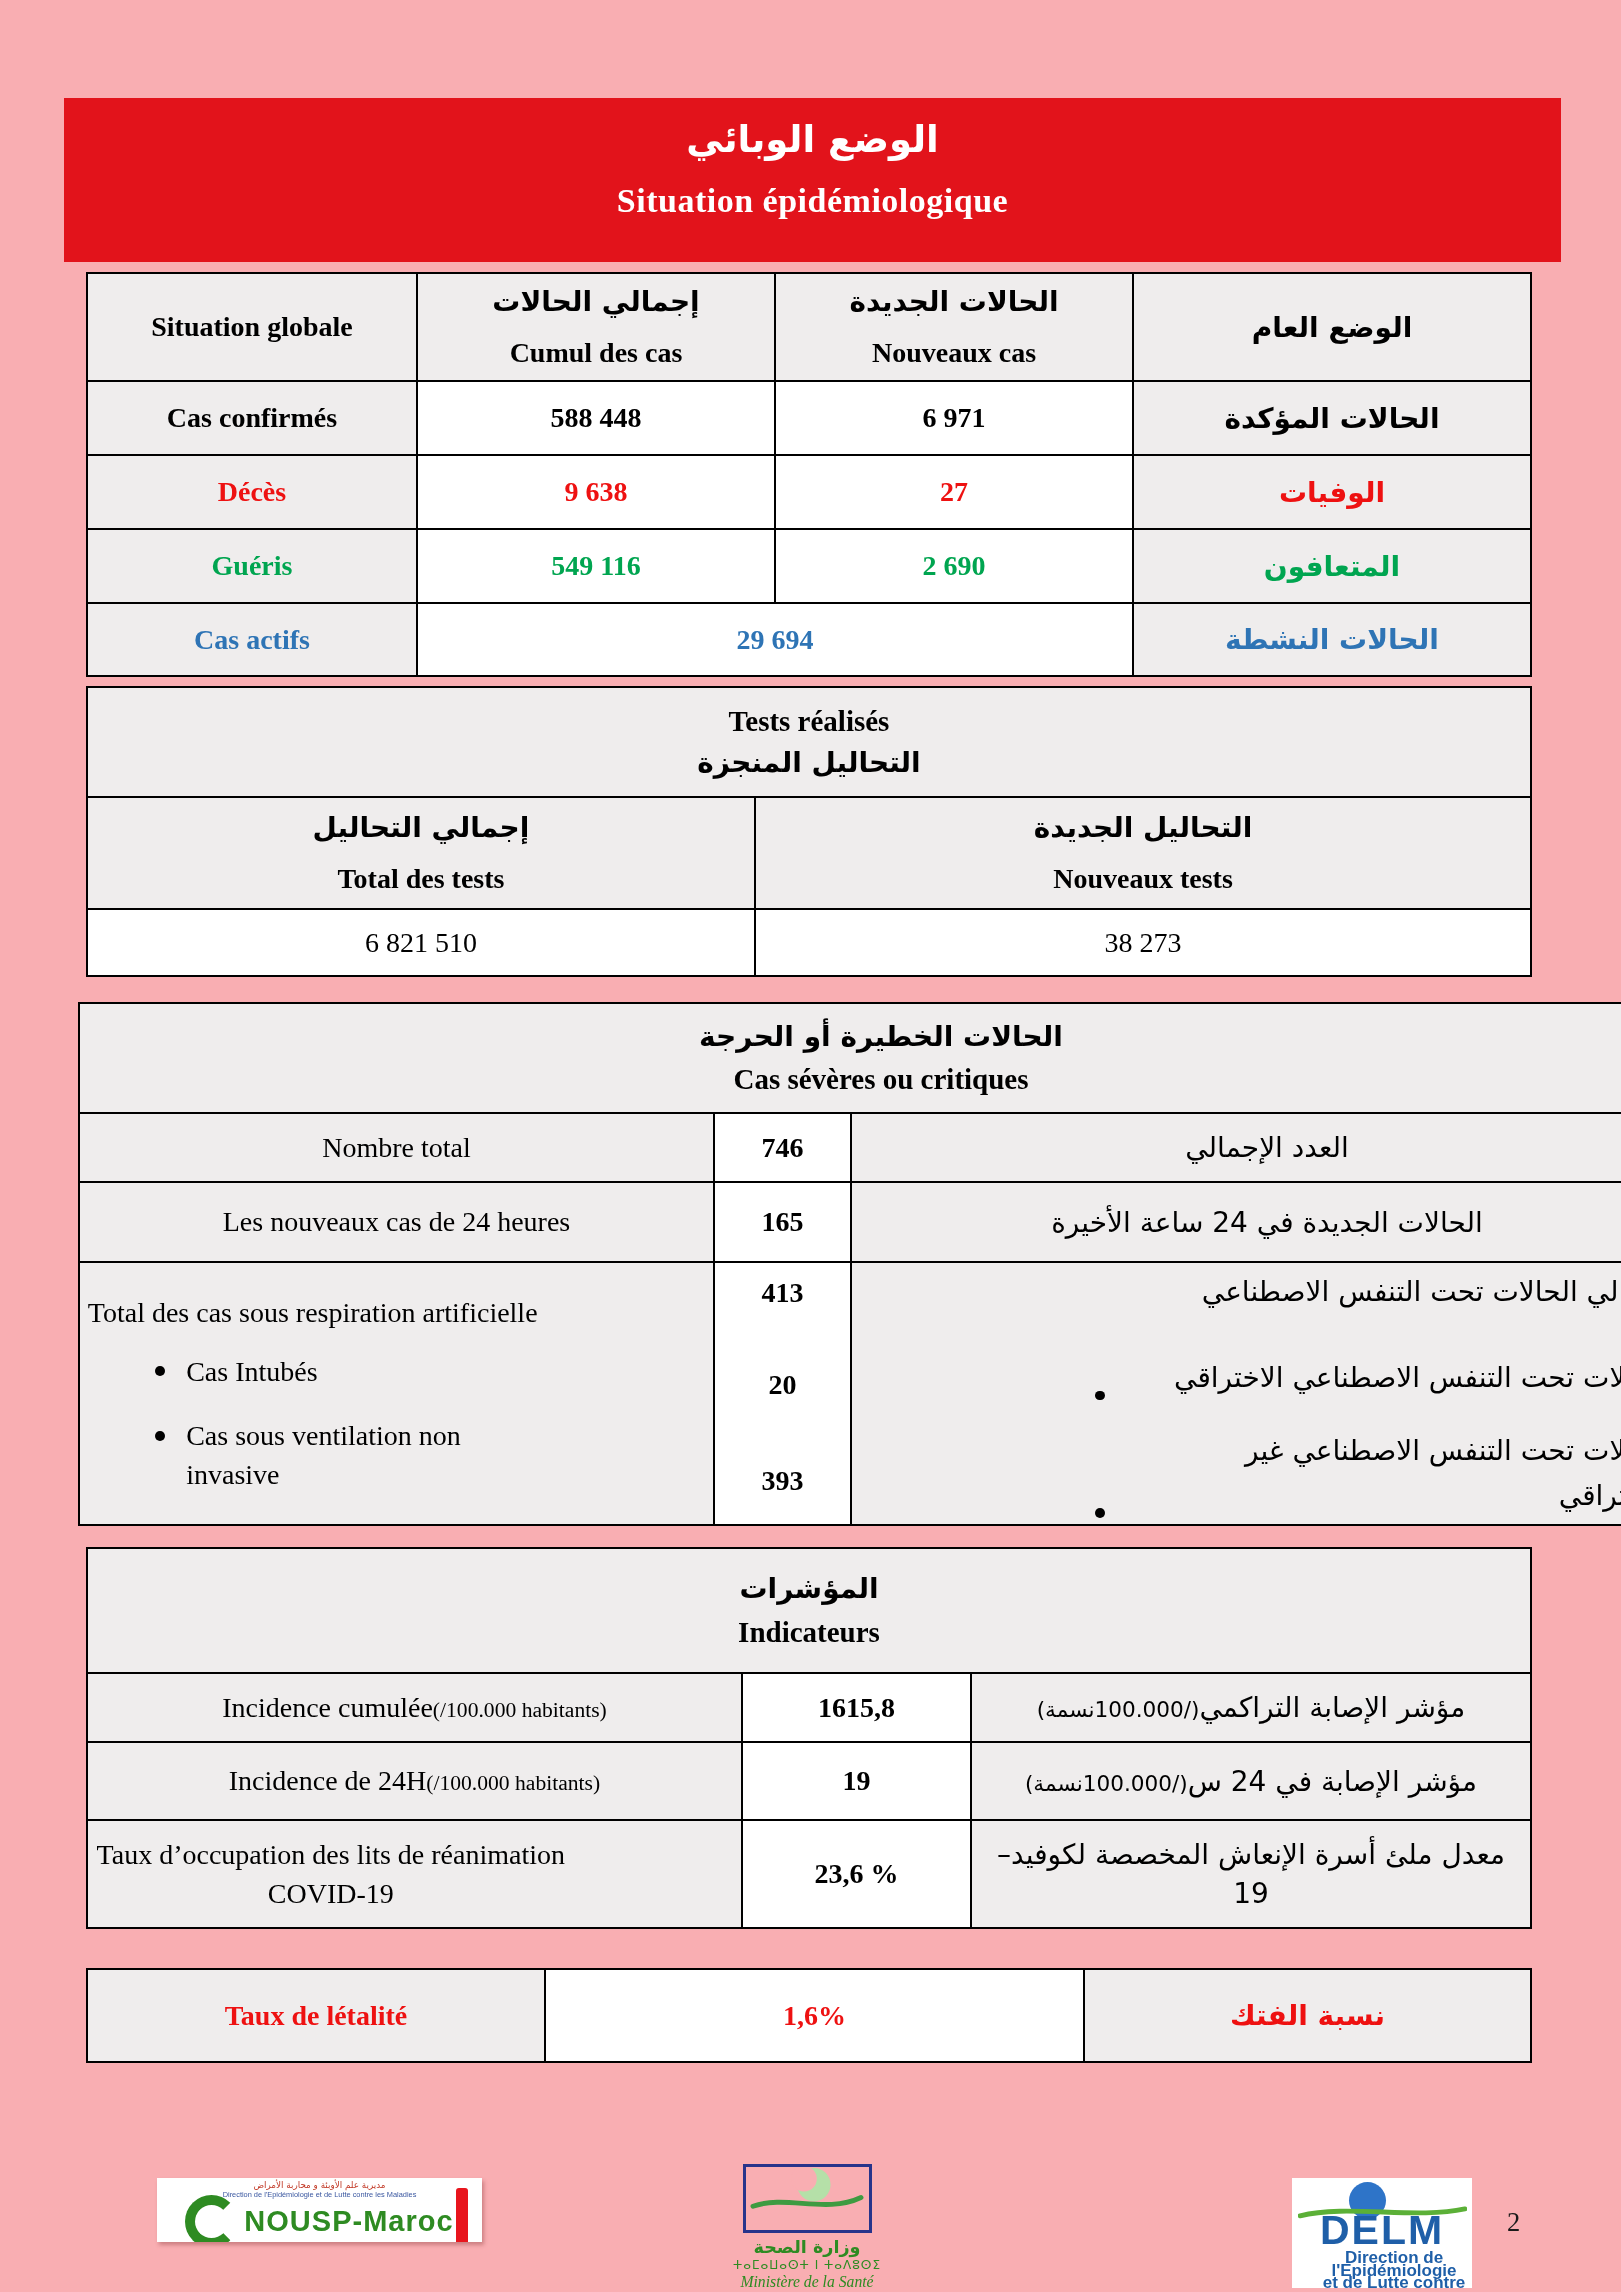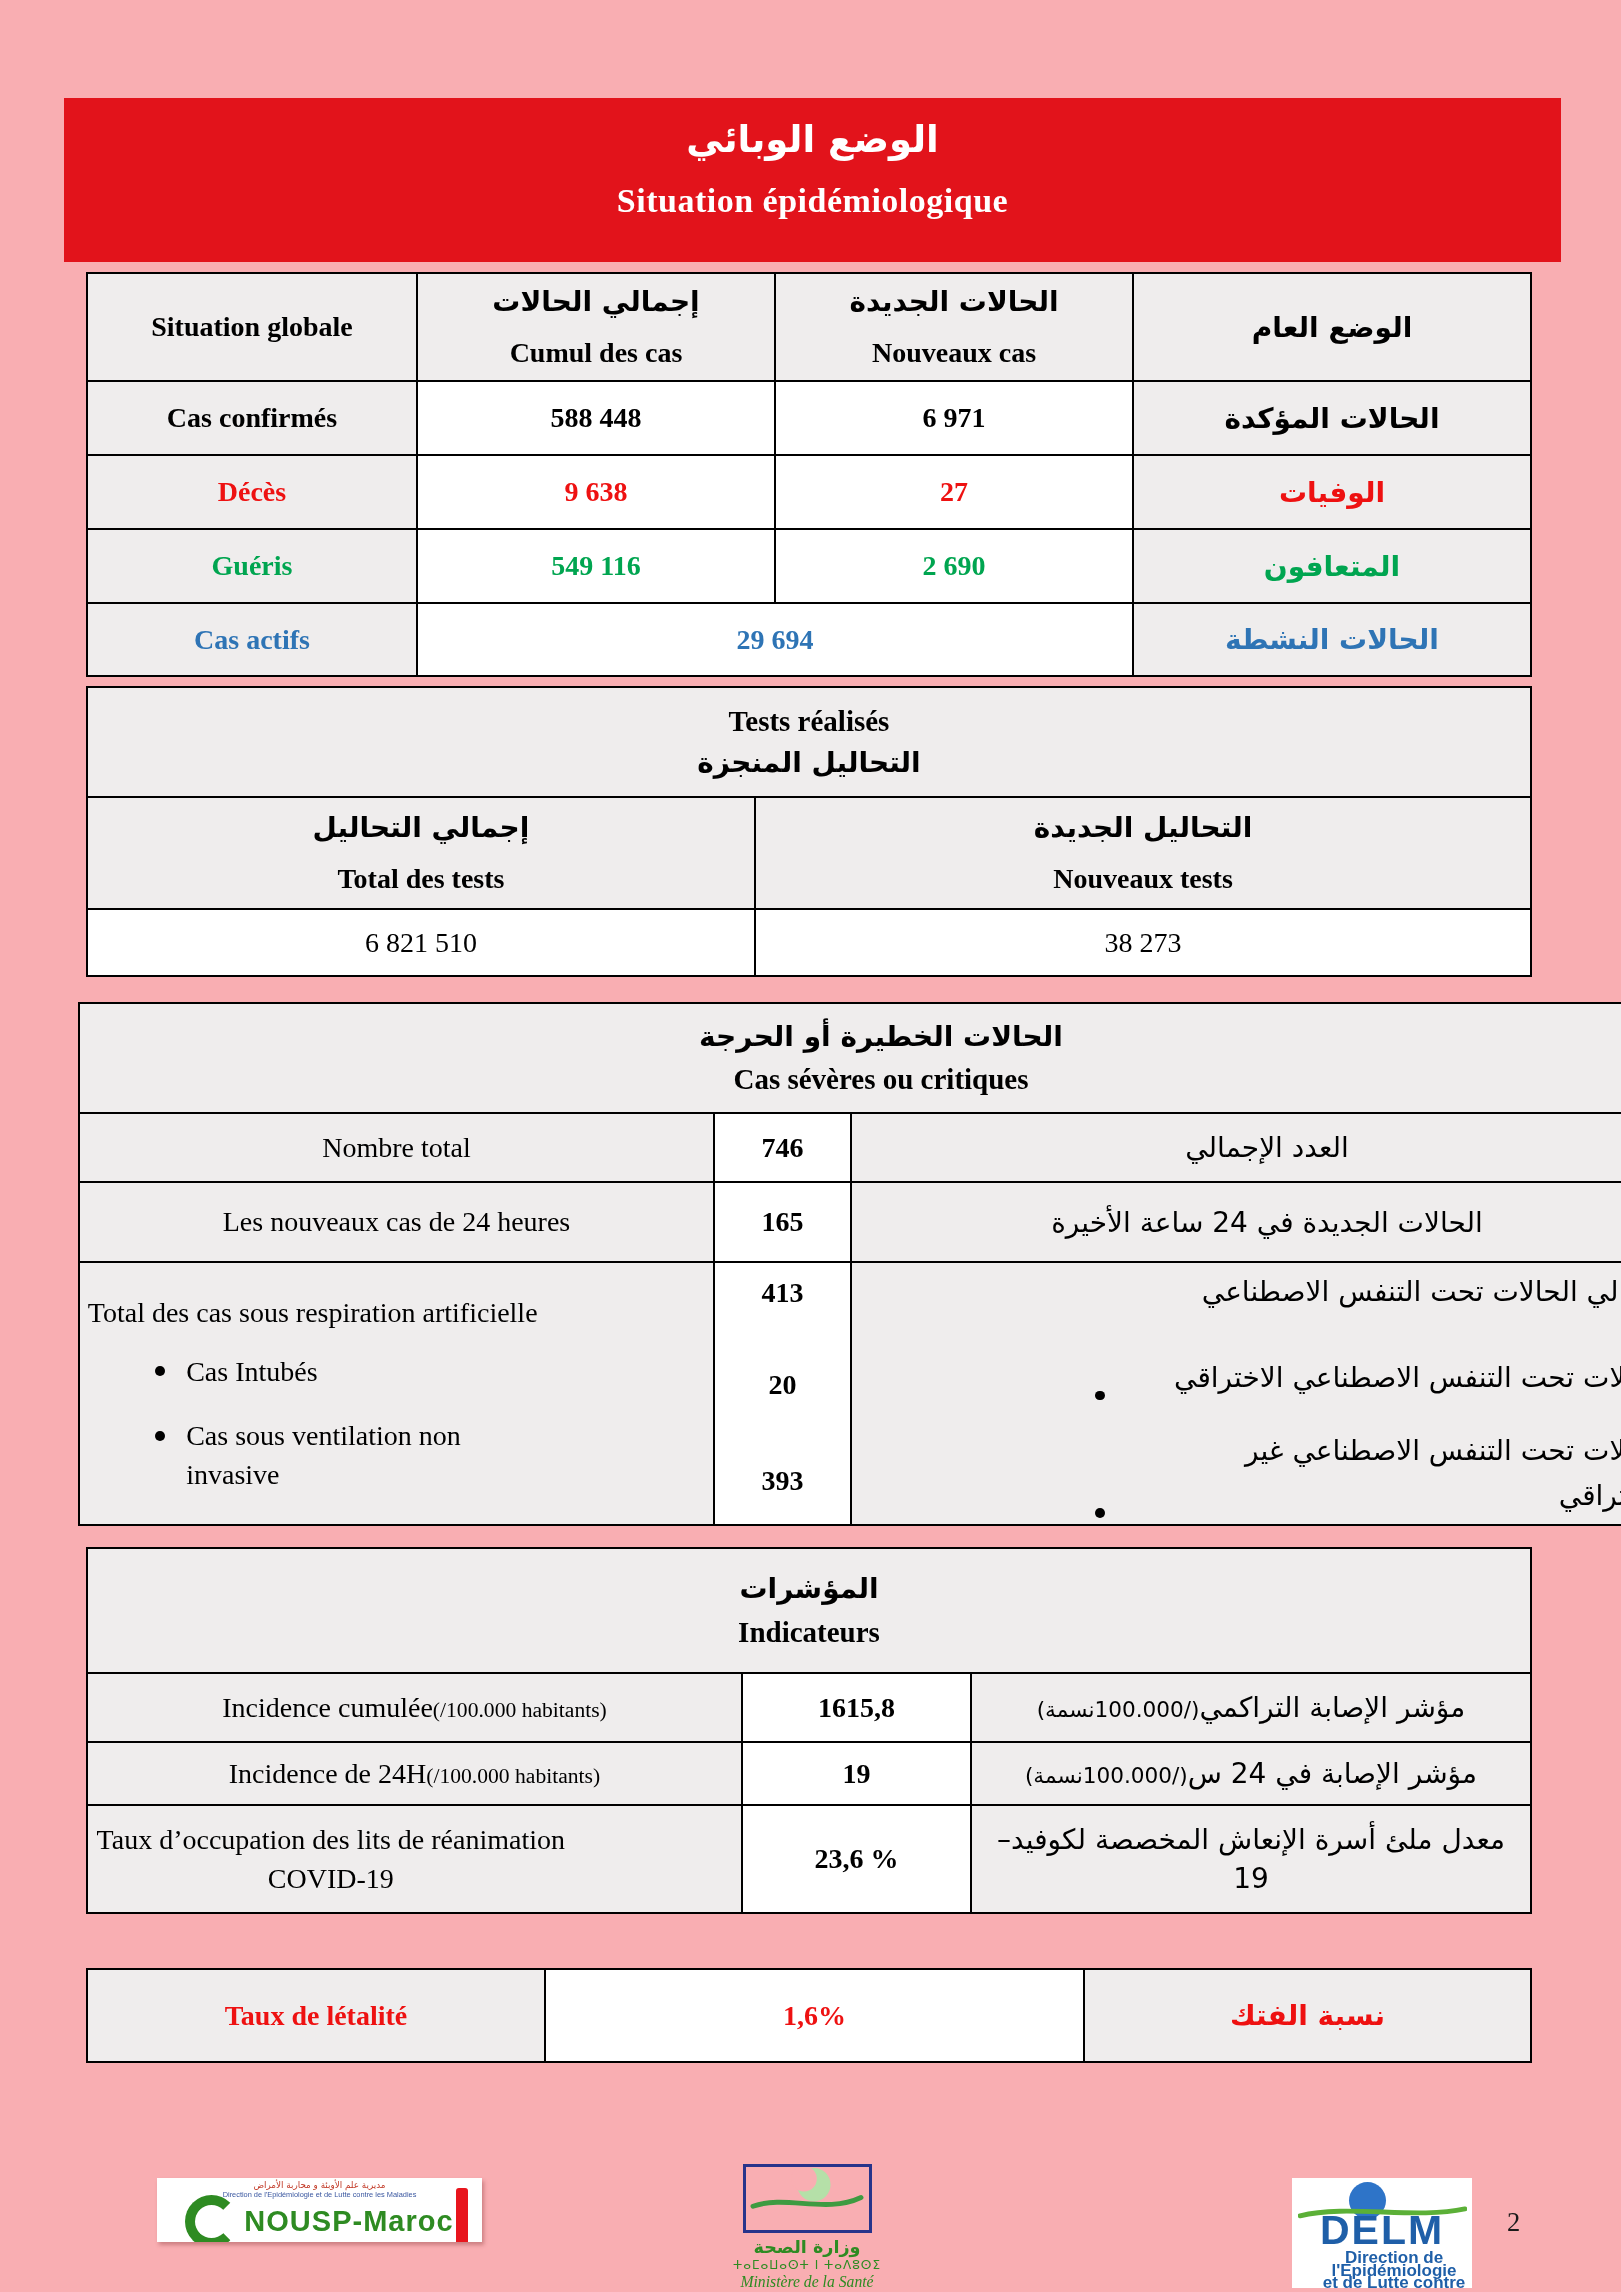--- a/index.html
+++ b/index.html
@@ -253,21 +253,21 @@
     </tr>
     <tr style="height:69px">
       <td class="g left">
         <span>Incidence cumulée</span><span class="small">(/100.000 habitants)</span>
       </td>
       <td class="b">1615,8</td>
       <td class="g ar right">
         <span>مؤشر الإصابة التراكمي</span><span class="small">(/100.000نسمة)</span>
       </td>
     </tr>
-    <tr style="height:63px">
+    <tr style="height:78px">
       <td class="g left">
         <span>Incidence de 24H</span><span class="small">(/100.000 habitants)</span>
       </td>
       <td class="b">19</td>
       <td class="g ar right">
         <span>مؤشر الإصابة في 24 س</span><span class="small">(/100.000نسمة)</span>
       </td>
     </tr>
     <tr style="height:108px">
       <td class="g left">

